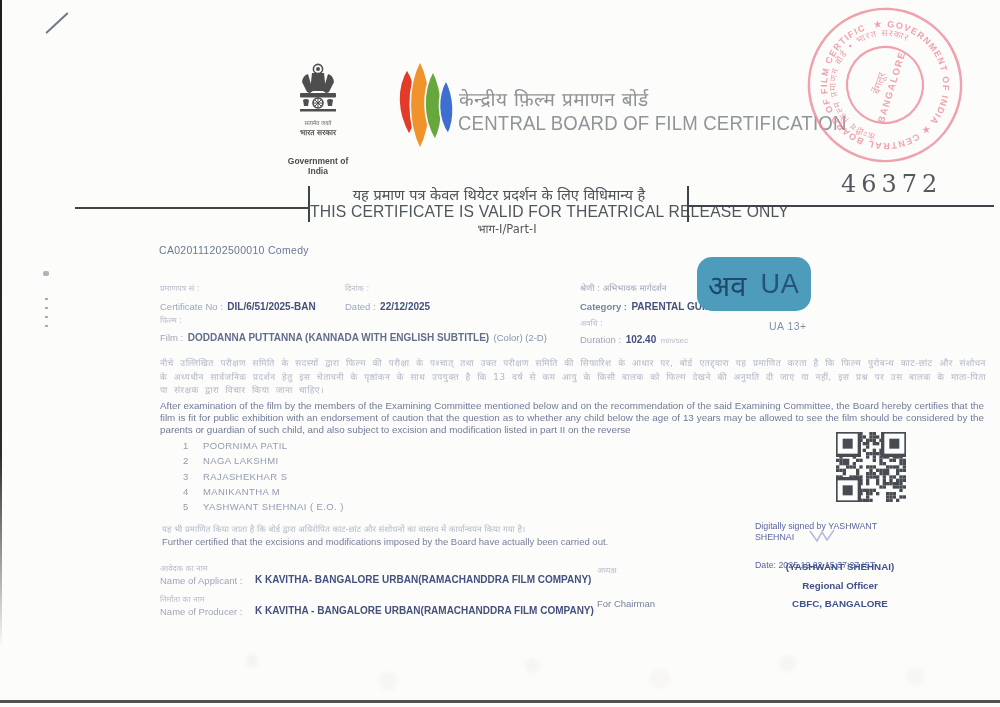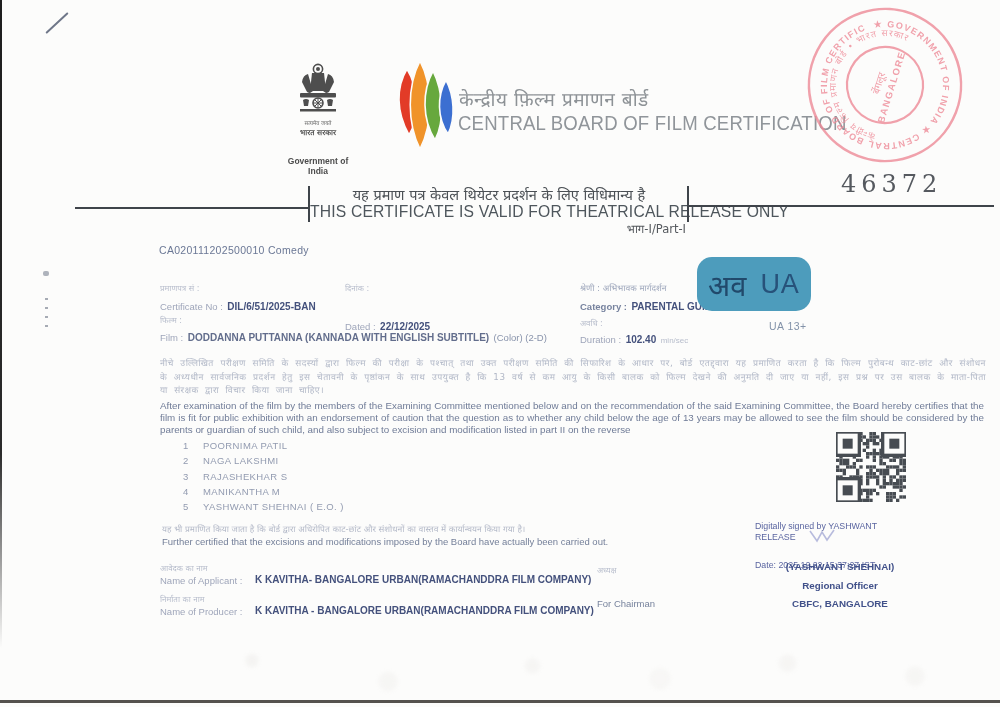--- a/index.html
+++ b/index.html
@@ -44,21 +44,21 @@
   
   .rule{background:#3f444a;}
   .rule-left{left:75px;top:207px;width:234px;height:2px;}
   .rule-right{left:689px;top:205px;width:305px;height:2px;}
   .bar-left{left:308px;top:186px;width:2px;height:36px;}
   .bar-right{left:687px;top:186px;width:2px;height:36px;}
   .title-hi{left:312px;top:184px;width:374px;text-align:center;font-size:14.5px;
      color:#4b5055;font-weight:500;}
   .title-en{left:300px;top:202px;width:398px;text-align:center;font-size:16.5px;
      color:#4e565c;letter-spacing:.2px;transform:scaleX(.95);white-space:nowrap;}
-  .part-label{left:312px;top:221px;width:374px;text-align:right;font-size:11.5px;color:#55595e;}
+  .part-label{left:320px;top:221px;width:374px;text-align:center;font-size:11.5px;color:#55595e;}
 
   
   .file-ref{left:159px;top:244px;font-size:10.5px;color:rgba(80,95,130,.85);letter-spacing:.3px;}
   .flabel{font-size:8px;color:rgba(105,118,150,.48);}
   .elabel{font-size:9.5px;color:rgba(100,112,145,.62);}
   .evalue{font-size:10px;font-weight:bold;color:#44517c;}
   .esoft{font-size:9.5px;color:rgba(90,105,140,.72);}
 
   .badge{left:697px;top:257px;width:114px;height:54px;background:#4d9cbc;border-radius:15px;
      display:flex;align-items:center;justify-content:center;gap:14px;}
@@ -167,21 +167,21 @@
 
   <div class="abs file-ref">CA020111202500010 Comedy</div>
 
   <div class="abs flabel hi" style="left:160px;top:282px;">प्रमाणपत्र सं :</div>
   <div class="abs" style="left:160px;top:296px;">
     <span class="elabel">Certificate No :</span>
     <span class="evalue">DIL/6/51/2025-BAN</span>
   </div>
 
   <div class="abs flabel hi" style="left:345px;top:282px;">दिनांक :</div>
-  <div class="abs" style="left:345px;top:296px;margin-top:20px;">
+  <div class="abs" style="left:345px;top:296px;">
     <span class="elabel">Dated :</span>
     <span class="evalue">22/12/2025</span>
   </div>
 
   <div class="abs flabel hi" style="left:580px;top:282px;font-size:8.5px;color:rgba(95,110,145,.62);">श्रेणी :  अभिभावक मार्गदर्शन</div>
   <div class="abs" style="left:580px;top:296px;">
     <span class="elabel" style="font-weight:bold;color:rgba(85,100,135,.8);">Category :</span>
     <span class="evalue">PARENTAL GUIDANCE</span>
   </div>
 
@@ -392,21 +392,21 @@
         <rect x="53.333333333333336" y="6.666666666666667" width="10" height="10" fill="#474c52"></rect>
         <rect x="0" y="46.66666666666667" width="23.333333333333336" height="23.333333333333336" fill="none" stroke="#474c52" stroke-width="3.3333333333333335"></rect>
         <rect x="6.666666666666667" y="53.333333333333336" width="10" height="10" fill="#474c52"></rect>
       </svg></div>
 
   <svg class="abs squiggle" width="30" height="16" viewBox="0 0 30 16">
     <path d="M2,3 L9,13 L14,4 L19,12 L26,2" fill="none" stroke="#9aa0d0" stroke-width="1.6" opacity=".7"></path>
   </svg>
   <div class="abs digital">
     <div>Digitally signed by YASHWANT</div>
-    <div>RELEASE</div>
+    <div>SHEHNAI</div>
     <div class="ddate">Date: 2025.12.22 15:37:27 IST</div>
   </div>
 
   <div class="abs further-hi hi">यह भी प्रमाणित किया जाता है कि बोर्ड द्वारा अधिरोपित काट-छांट और संशोधनों का वास्तव में कार्यान्वयन किया गया है।</div>
   <div class="abs further-en">Further certified that the excisions and modifications imposed by the Board have actually been carried out.</div>
 
   <div class="abs flabel hi" style="left:160px;top:562px;">आवेदक का नाम</div>
   <div class="abs elabel" style="left:160px;top:575px;">Name of Applicant :</div>
   <div class="abs evalue" style="left:255px;top:574px;">K KAVITHA- BANGALORE URBAN(RAMACHANDDRA FILM COMPANY)</div>
 

